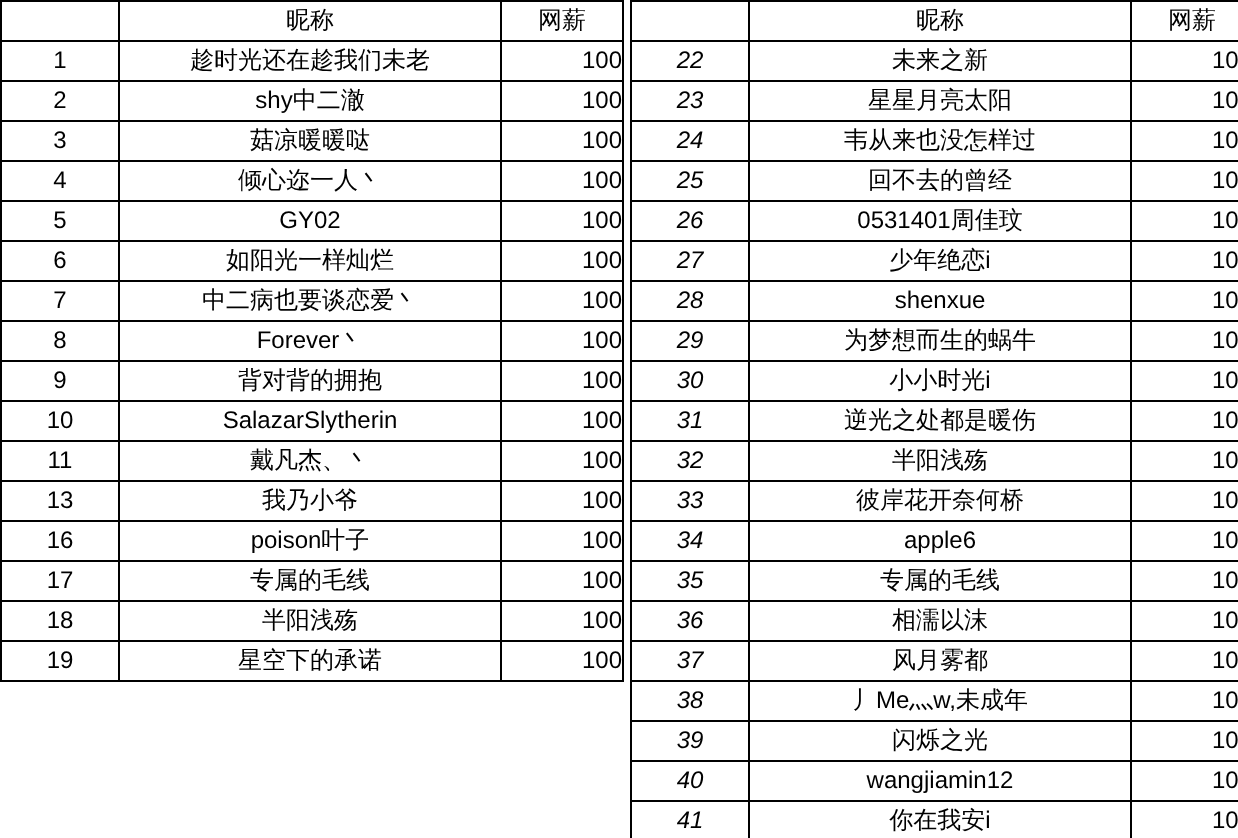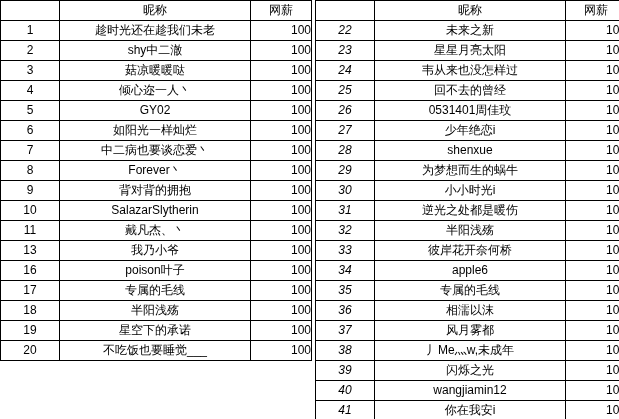--- a/index.html
+++ b/index.html
@@ -144,25 +144,20 @@
         <tr>
             <td class="col-idx">18</td>
             <td class="col-name">半阳浅殇</td>
             <td class="col-pay">100</td>
           </tr>
         <tr>
             <td class="col-idx">19</td>
             <td class="col-name">星空下的承诺</td>
             <td class="col-pay">100</td>
           </tr>
-        <tr>
-            <td class="col-idx">20</td>
-            <td class="col-name">不吃饭也要睡觉___</td>
-            <td class="col-pay">100</td>
-          </tr>
 
       </tbody>
     </table>
   </div>
 
   <div class="gap"></div>
 
   <div class="block">
     <table class="grid">
       <thead>

